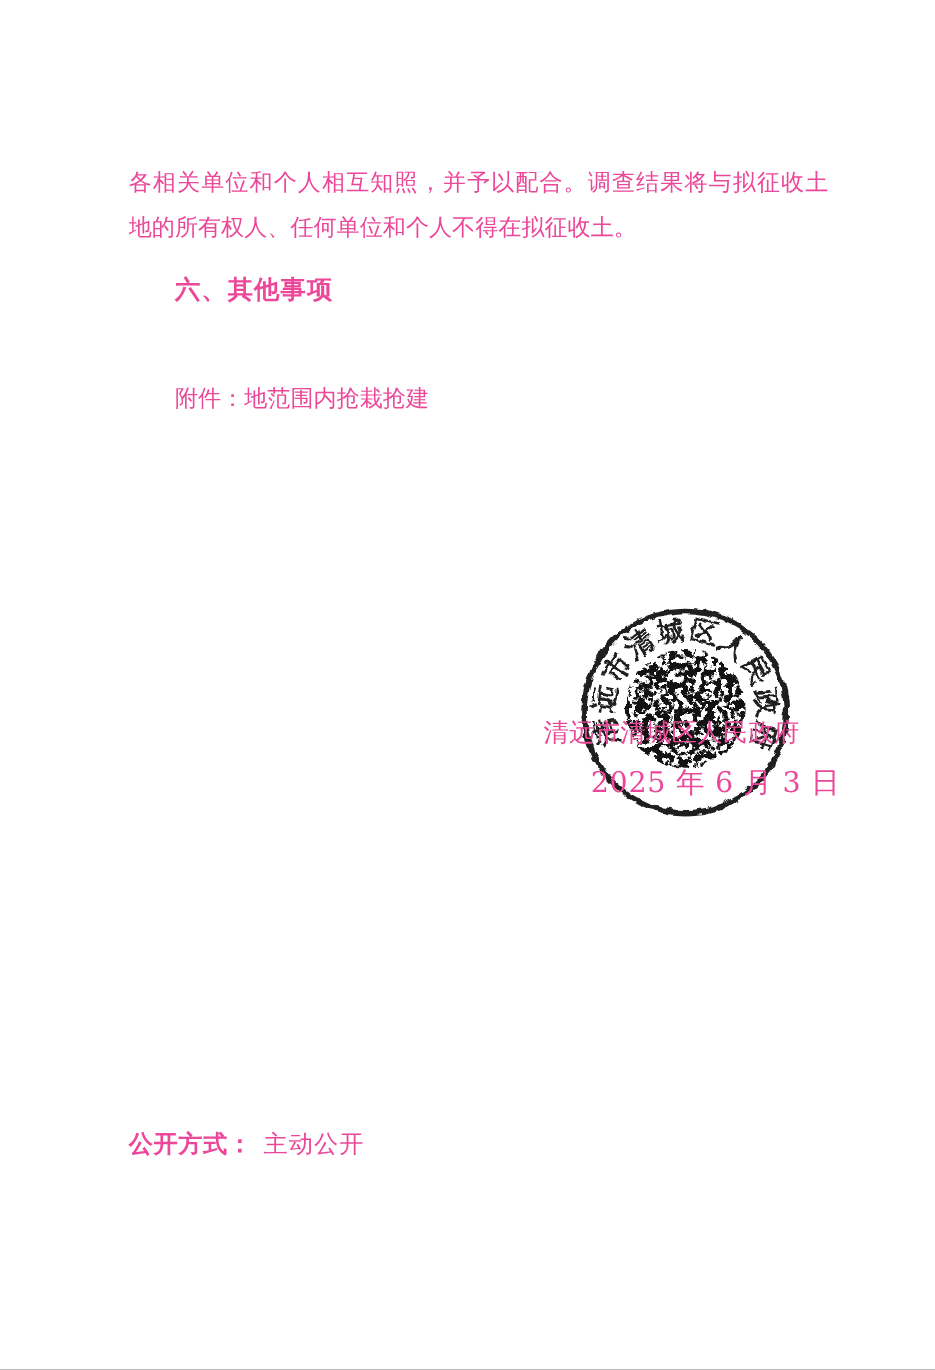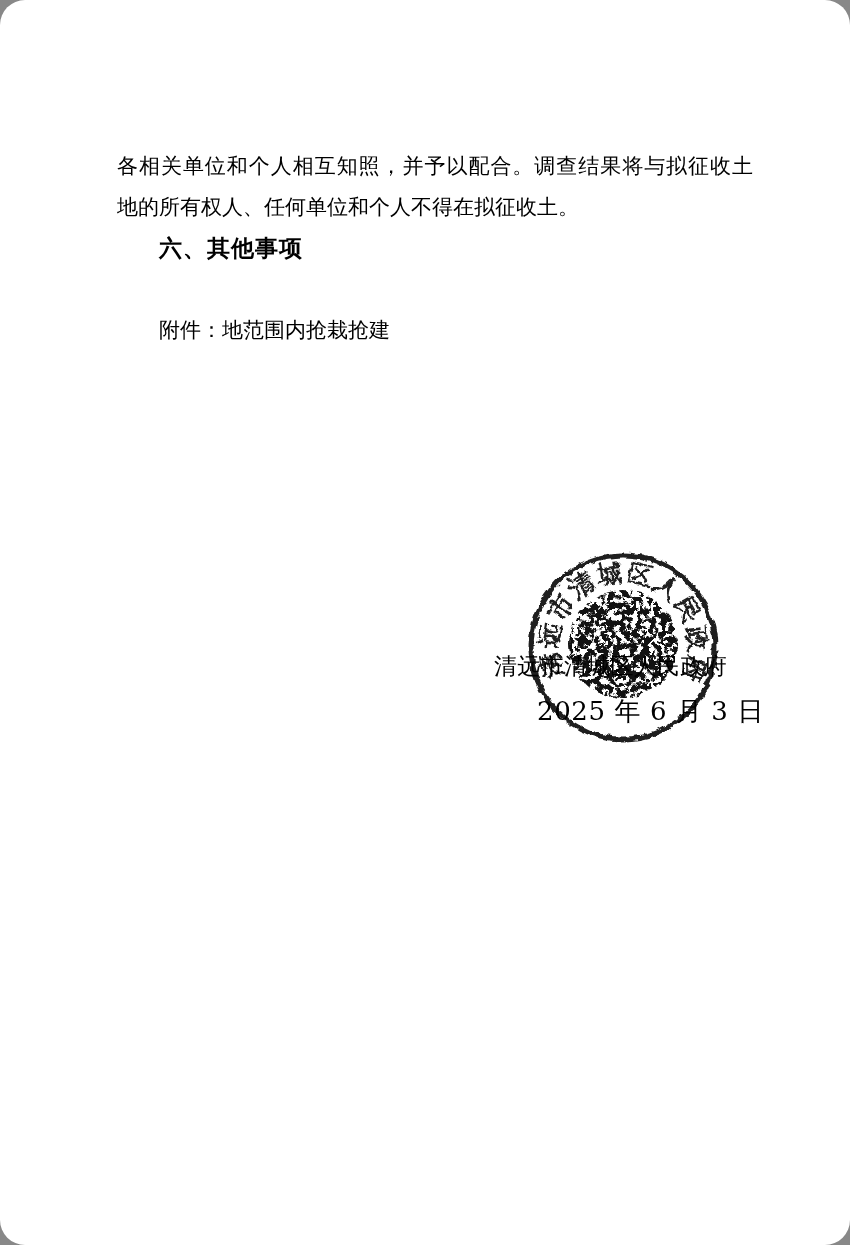--- a/index.html
+++ b/index.html
@@ -5,41 +5,40 @@
   * { margin: 0; padding: 0; box-sizing: border-box; }
   html, body { background: #888; }
   .page {
     position: relative;
     width: 850px;
     height: 1245px;
     margin: 0 auto;
     background: #ffffff;
     overflow: hidden;
     font-family: "DejaVu Serif", serif;
-    color: #000000;
-    border-radius: 25px;
+    color: #ec4899;
   }
   .textblock {
     position: absolute;
     left: 117px;
     top: 146px;
     width: 636px;
     font-size: 21px;
   }
   .line {
     height: 41px;
     line-height: 41px;
     white-space: nowrap;
   }
   .justify {
     white-space: normal;
     text-align: justify;
     text-align-last: justify;
   }
-  .indent { text-indent: 42px; }
+  .indent { text-indent: 42px; margin-top: 16px; }
   .heading {
     font-family: "DejaVu Sans", sans-serif;
     font-weight: bold;
     font-size: 23px;
     letter-spacing: 1px;
   }
   .blank { height: 41px; }
   .seal {
     position: absolute;
     left: 472px;
@@ -119,14 +118,17 @@
       </g>
       <text font-size="25" letter-spacing="2" fill="#111111">
         <textPath href="#arcpath" startOffset="2">清远市清城区人民政府</textPath>
       </text>
     </g>
   </svg>
 
   <div class="sig-name">清远市清城区人民政府</div>
   <div class="sig-date">2025 年 6 月 3 日</div>
 
+  <div class="footer">
+    <span class="label">公开方式：</span><span class="value">主动公开</span>
+  </div>
 
 </div>
 
 </body></html>

